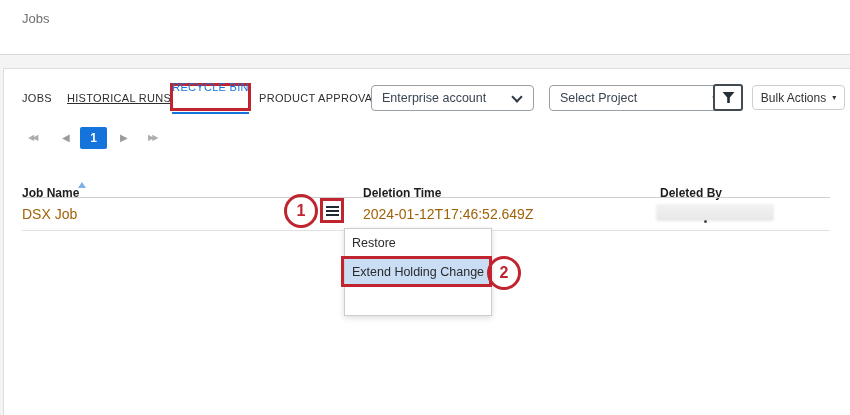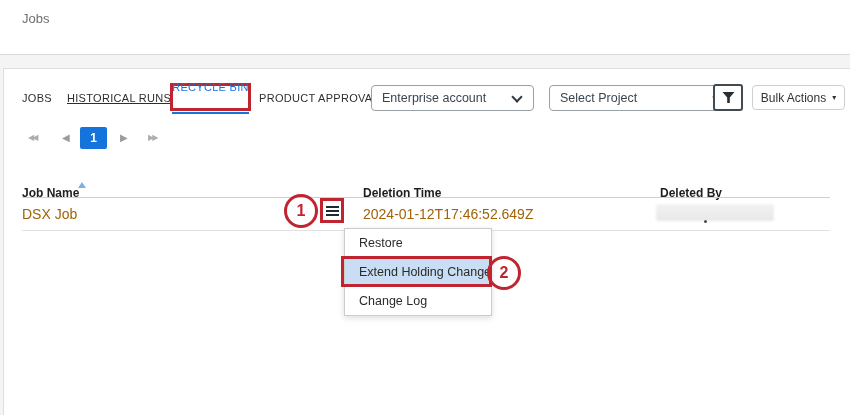--- a/index.html
+++ b/index.html
@@ -105,21 +105,21 @@
   }
   .hamburger-bar { width: 13px; height: 2px; background: #1f2933; }
 
   
   .menu {
     left: 344px; top: 228px; width: 148px; height: 88px;
     background: #fff; border: 1px solid #cccccc;
     box-shadow: 0 2px 6px rgba(0,0,0,0.14);
   }
   .menu-item {
-    height: 29px; line-height: 29px; padding-left: 14px;
+    height: 29px; line-height: 29px; padding-left: 7px;
     font-size: 12.5px; color: #2b2b2b; cursor: pointer; white-space: nowrap;
   }
   .menu-item.highlight { background: #c9ddf4; }
   .extend-annot-box {
     left: 341px; top: 256px; width: 151px; height: 31px;
     border: 3px solid #c0242f; pointer-events: none;
   }
 
   
   .annot-circle {
@@ -183,18 +183,17 @@
 
 <div class="abs hamburger-annot-box">
   <span class="hamburger-bar"></span>
   <span class="hamburger-bar"></span>
   <span class="hamburger-bar"></span>
 </div>
 
 <div class="abs menu">
   <div class="menu-item">Restore</div>
   <div class="menu-item highlight">Extend Holding Change</div>
-  <div class="menu-item">Change Log</div>
 </div>
 <div class="abs extend-annot-box"></div>
 
 <div class="abs annot-circle circle1">1</div>
 <div class="abs annot-circle circle2">2</div>
 
 </body></html>

